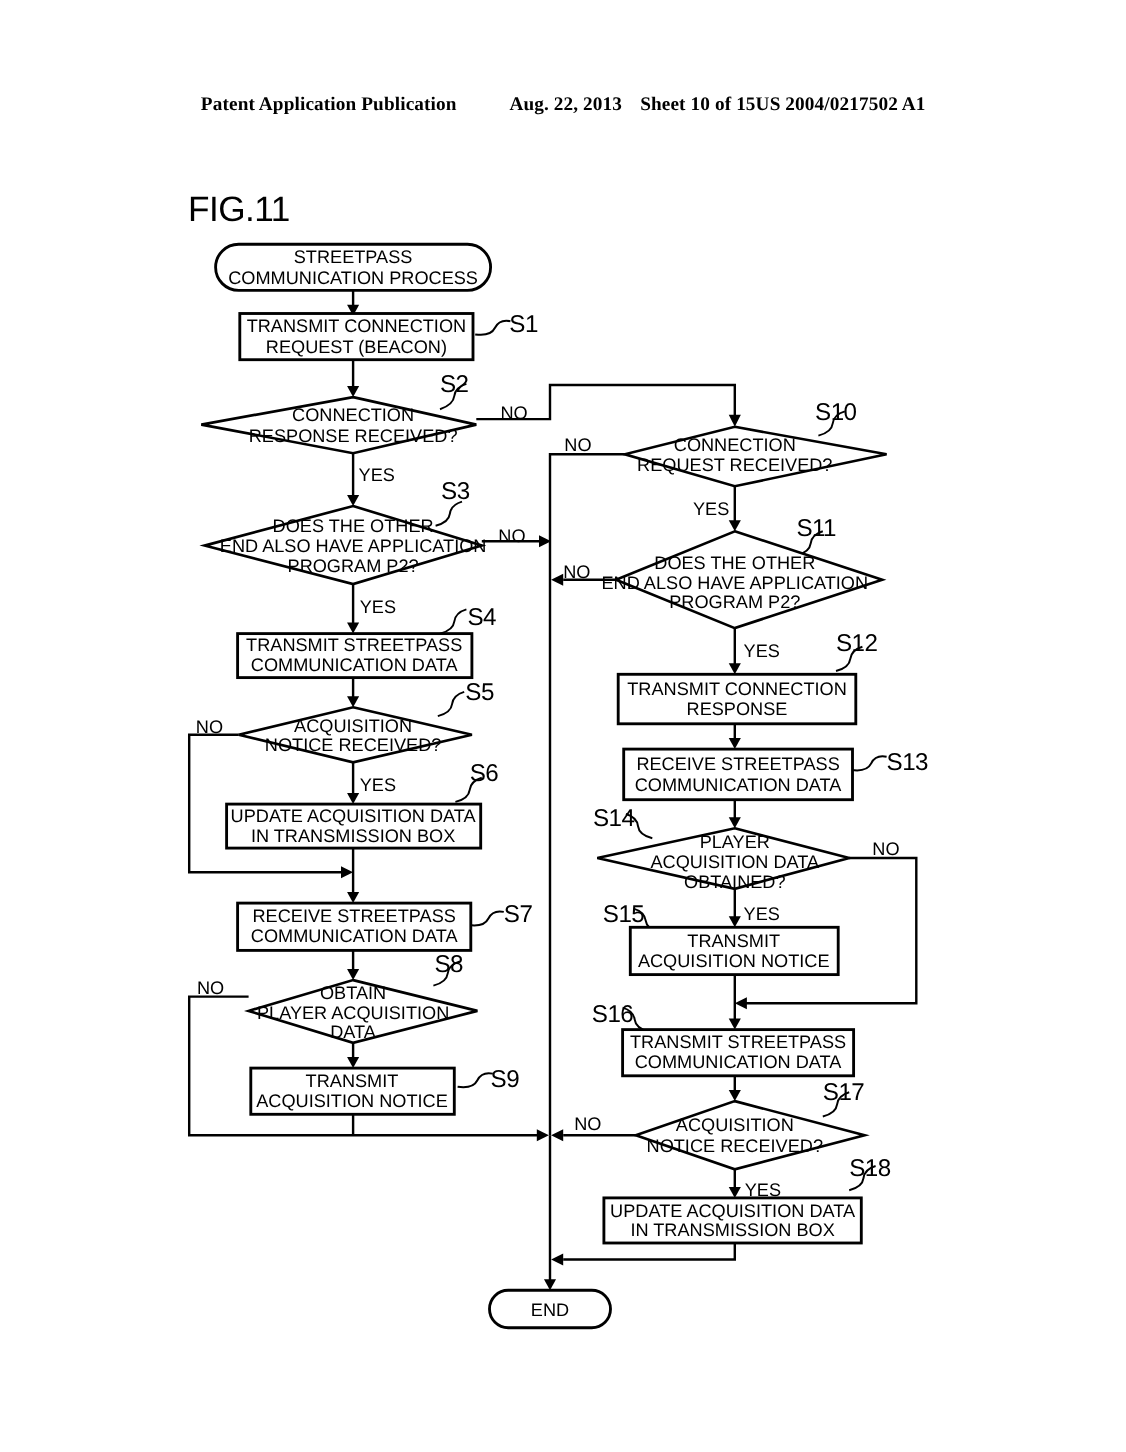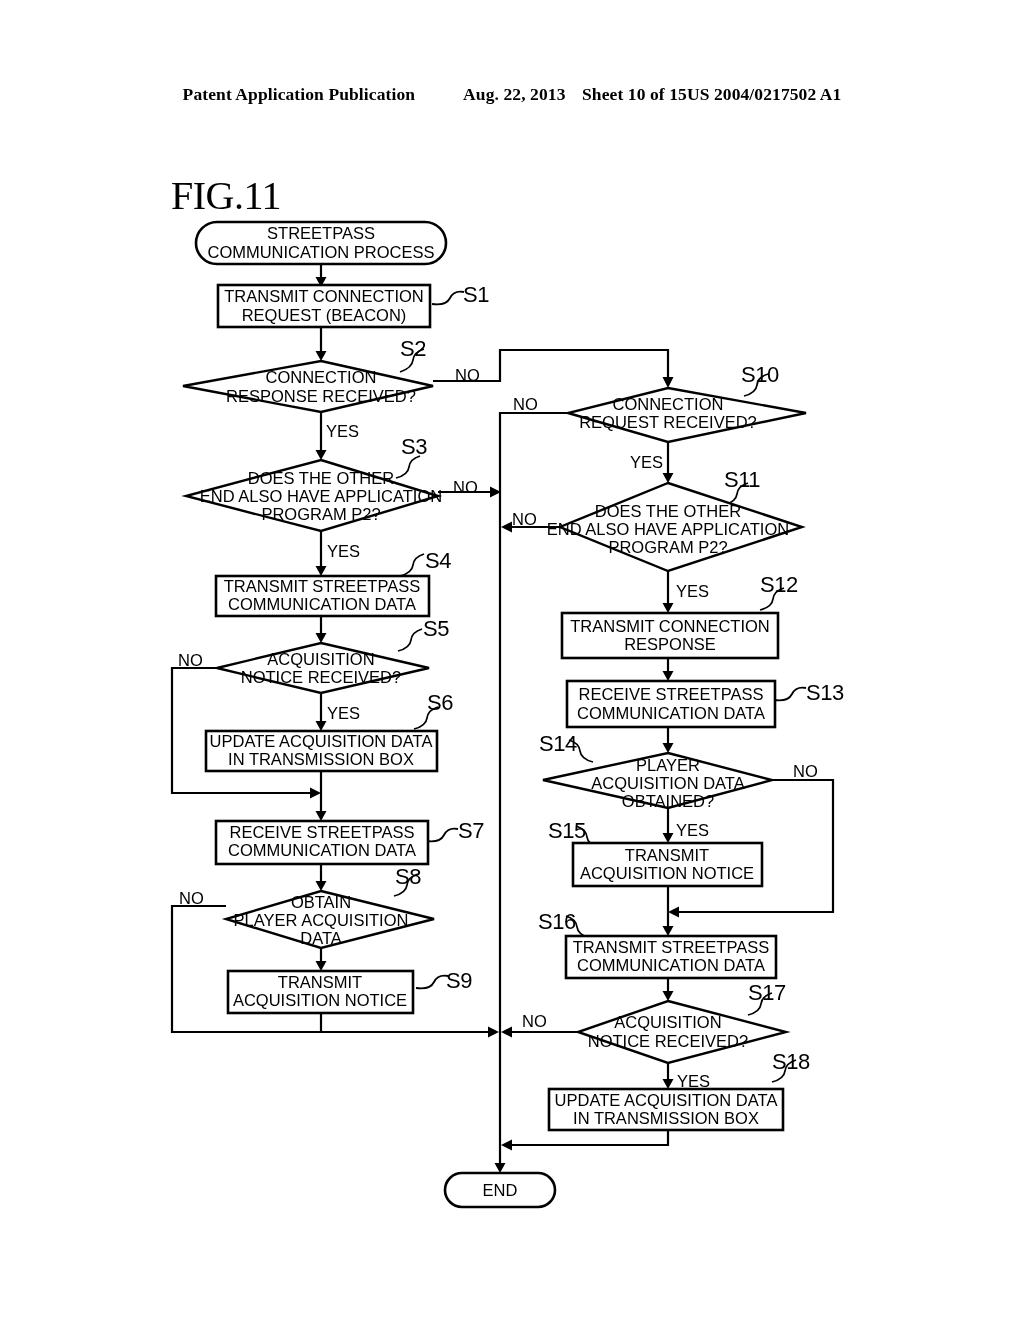--- a/index.html
+++ b/index.html
@@ -39,22 +39,22 @@
     white-space: nowrap;
   }
   #pub-header .h-left { margin-right: 48px; }
   #pub-header .h-mid  { }
   #pub-header .h-mid .sheet { margin-left: 12px; }
   
   #fig-label {
     position: absolute;
     left: 171px;
     top: 172px;
-    font-family: Liberation Serif, serif;
-    font-size: 40px;
+    font-family: Liberation Sans, sans-serif;
+    font-size: 32px;
     font-weight: 500;
     letter-spacing: -0.5px;
   }
   
   #flow {
     position: absolute;
     left: 0;
     top: 0;
     width: 1024px;
     height: 1320px;

